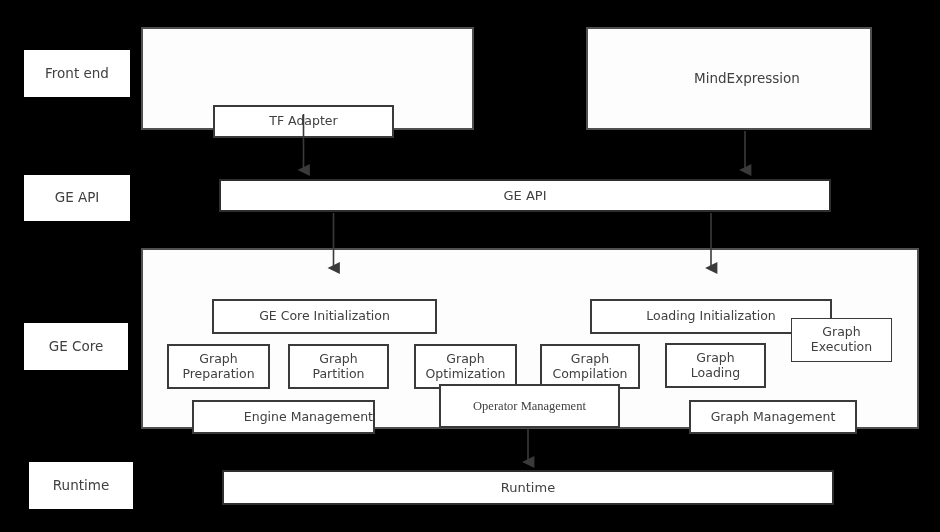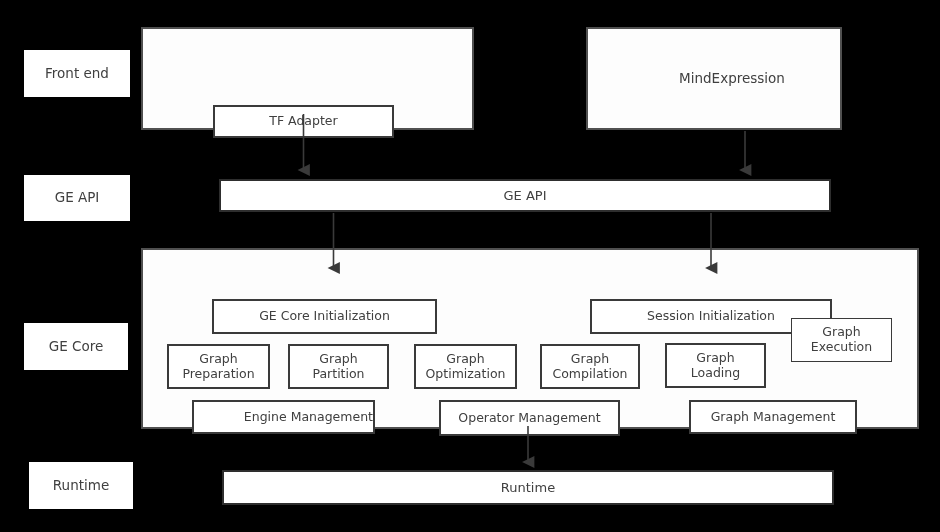--- a/index.html
+++ b/index.html
@@ -98,36 +98,36 @@
   </div>
 
   <div class="box panel" style="left:141px; top:27px; width:333px; height:103px;">
     <span class="panel-title">Tensorflow</span>
   </div>
 
   <div class="box inner" style="left:213px; top:81px; width:181px; height:33px;">
     <span>TF Adapter</span>
   </div>
 
-  <div class="box panel" style="left:586px; top:27px; width:256px; height:103px; align-items:center;padding-left:36px;">
+  <div class="box panel" style="left:586px; top:27px; width:286px; height:103px; align-items:center;padding-left:36px;">
     <span class="panel-title" style="margin-top:0;">MindExpression</span>
   </div>
 
   <div class="box bar" style="left:219px; top:179px; width:612px; height:33px;">
     <span>GE API</span>
   </div>
 
   <div class="panel-plain" style="position:absolute; left:141px; top:248px; width:774px; height:177px;"></div>
 
   <div class="box inner" style="left:212px; top:275px; width:225px; height:35px;">
     <span>GE Core Initialization</span>
   </div>
 
   <div class="box inner" style="left:590px; top:275px; width:242px; height:35px;">
-    <span>Session Initialization</span>
+    <span>Loading Initialization</span>
   </div>
 
   <div class="box inner" style="left:167px; top:320px; width:103px; height:45px;">
     <span>Graph
 Preparation</span>
   </div>
 
   <div class="box inner" style="left:288px; top:320px; width:101px; height:45px;">
     <span>Graph
 Partition</span>
@@ -150,21 +150,21 @@
 
   <div class="box inner-thin" style="left:791px; top:318px; width:101px; height:44px;">
     <span>Graph
 Execution</span>
   </div>
 
   <div class="box inner" style="left:192px; top:376px; width:183px; height:34px;justify-content:flex-end;">
     <span>Engine Management</span>
   </div>
 
-  <div class="box inner" style="left:439px; top:376px; width:181px; height:36px;">
+  <div class="box inner" style="left:439px; top:360px; width:181px; height:44px;font-family:Liberation Serif, serif;">
     <span>Operator Management</span>
   </div>
 
   <div class="box inner" style="left:689px; top:376px; width:168px; height:34px;">
     <span>Graph Management</span>
   </div>
 
   <div class="box bar" style="left:222px; top:470px; width:612px; height:35px;">
     <span>Runtime</span>
   </div>

